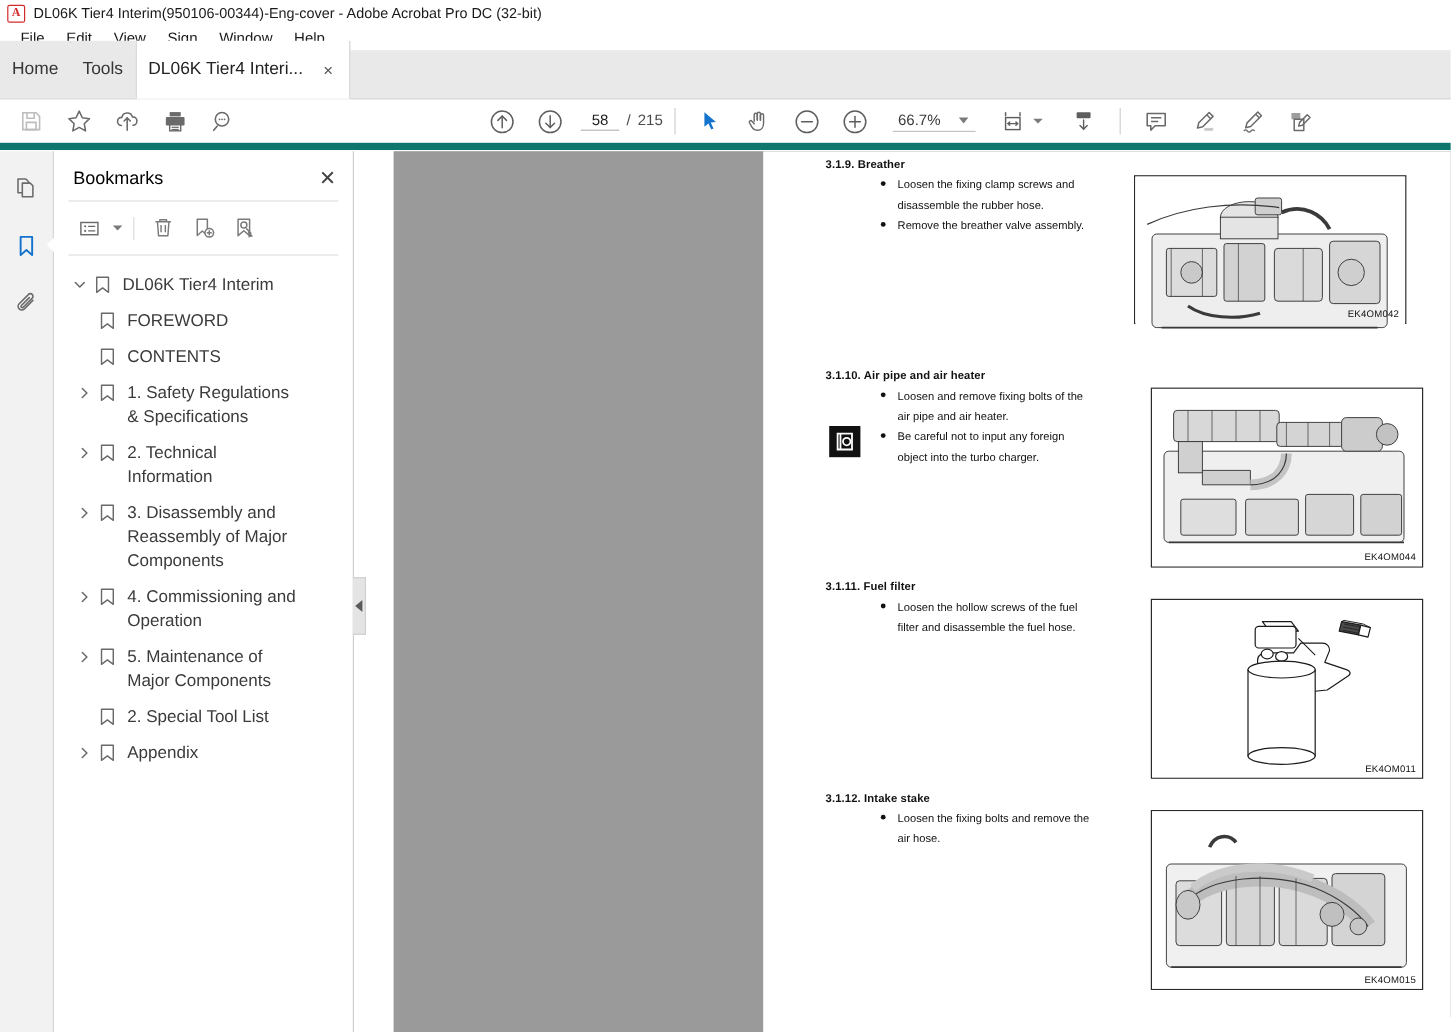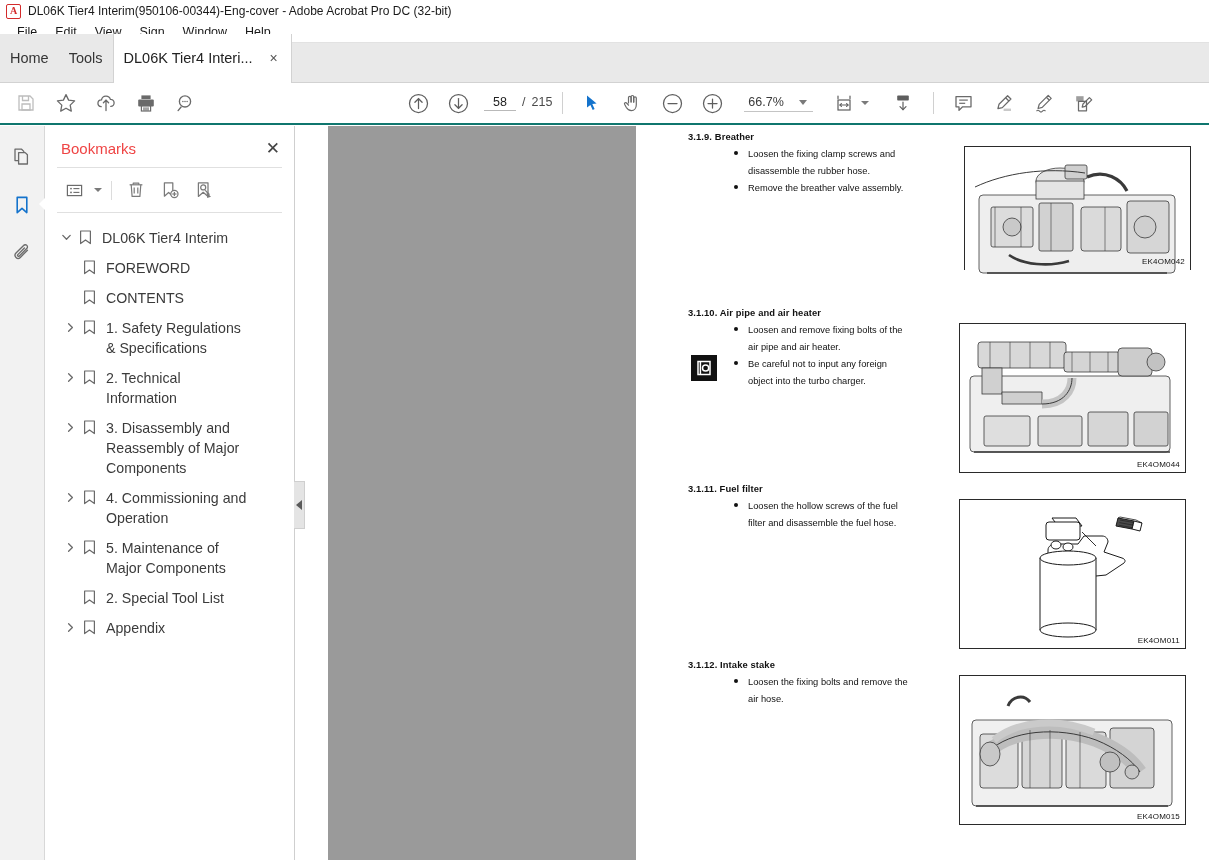--- a/index.html
+++ b/index.html
@@ -58,21 +58,21 @@
   }
   .tab .tab-label { white-space: nowrap; }
   .tab .tab-close {
     margin-left: 14px; font-size: 14px; color: #555;
     width: 14px; text-align: center; line-height: 1;
   }
 
   
   #toolbar {
     height: 42px; background: #ffffff;
-    border-bottom: 2px solid #0f766e;
+    border-bottom: 6px solid #0f766e;
     display: flex; align-items: center;
     position: relative;
   }
   .tb-group { display: flex; align-items: center; }
   .tb-btn {
     width: 40px; height: 40px;
     display: flex; align-items: center; justify-content: center;
     cursor: default;
   }
   .tb-btn svg { display: block; }
@@ -137,21 +137,21 @@
   #panel {
     width: 250px; background: #ffffff;
     border-right: 1px solid #cfcfcf;
     display: flex; flex-direction: column;
     position: relative;
   }
   #panel-head {
     display: flex; align-items: center; justify-content: space-between;
     padding: 14px 14px 10px 16px;
   }
-  #panel-title { font-size: 15px; color: #ef4444; }
+  #panel-title { font-size: 15px; color: #000000; }
   #panel-close { font-size: 17px; color: #444; line-height: 1; cursor: default; }
   .panel-rule { height: 1px; background: #e0e0e0; margin: 0 12px; }
   #panel-tools {
     display: flex; align-items: center; gap: 4px;
     padding: 9px 12px 9px 14px;
   }
   .pt-btn {
     width: 30px; height: 26px;
     display: flex; align-items: center; justify-content: center;
     cursor: default;
@@ -644,21 +644,21 @@
           <div class="bl">
             <span class="dot">
                 <i></i>
               </span>
             <span class="txt">
               <div>Remove the breather valve assembly.</div>
             </span>
           </div>
         </div>
       </div>
-      <div class="fig" style="left:328px; top:20px; width:227px; height:124px;">
+      <div class="fig" style="left:309px; top:20px; width:227px; height:124px;">
         <svg width="225" height="148" viewBox="0 0 225 148">
           <rect width="225" height="148" fill="#fff"></rect>
           <g stroke="#3a3a3a" stroke-width="0.8" fill="#eee">
             <rect x="14" y="48" width="196" height="78" rx="4"></rect>
             <rect x="26" y="60" width="42" height="40" rx="2" fill="#dcdcdc"></rect>
             <rect x="74" y="56" width="34" height="48" rx="2" fill="#d2d2d2"></rect>
             <rect x="116" y="60" width="40" height="44" rx="3" fill="#dadada"></rect>
             <rect x="162" y="54" width="42" height="52" rx="3" fill="#d6d6d6"></rect>
             <ellipse cx="95" cy="34" rx="24" ry="13" fill="#e4e4e4"></ellipse>
             <rect x="71" y="34" width="48" height="18" fill="#e4e4e4"></rect>

